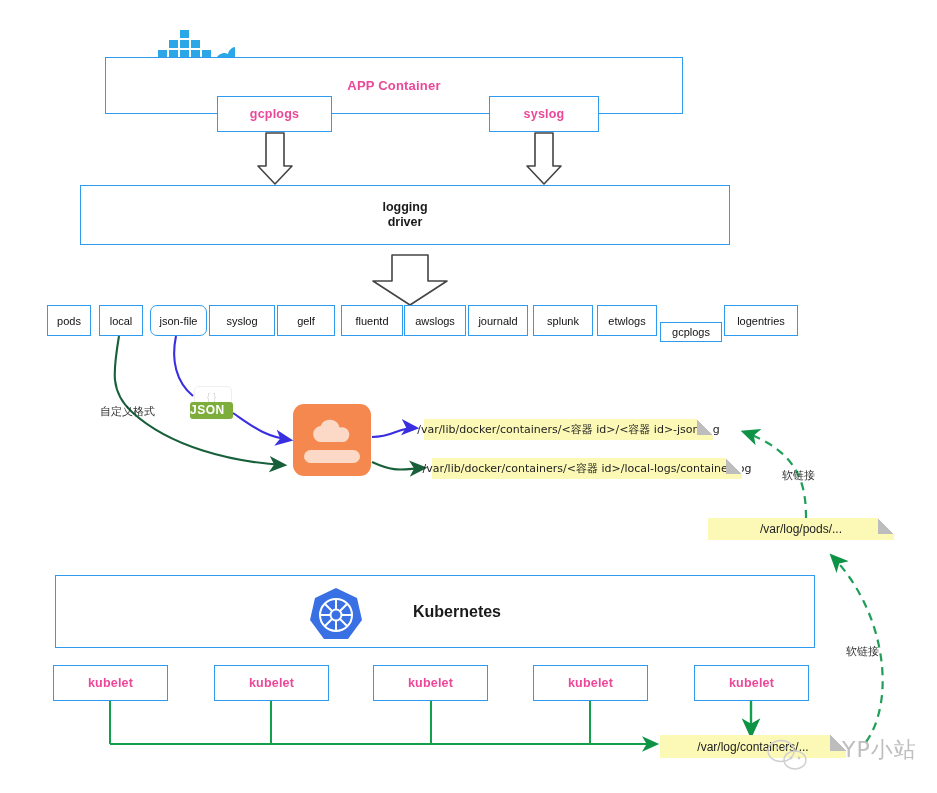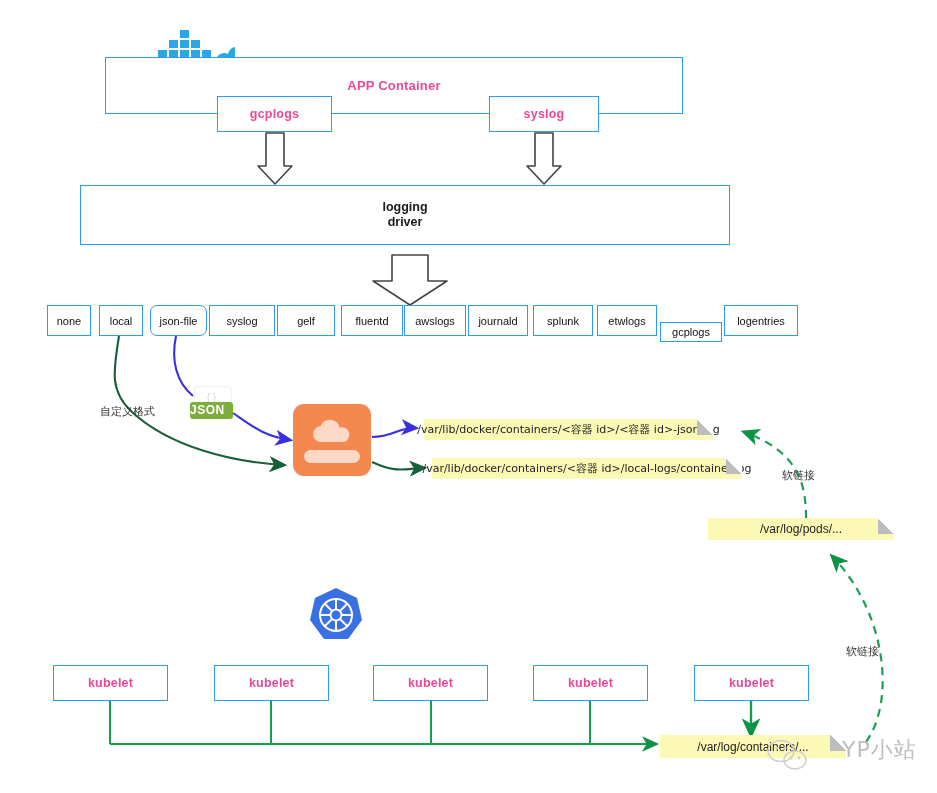--- a/index.html
+++ b/index.html
@@ -136,21 +136,21 @@
 
   <div class="box logdrv">
     <div class="logdrv-title">
       <div>logging</div>
       <div>driver</div>
     </div>
   </div>
 
   <div id="drivers-host">
       <div class="box" style="left: 47px; top: 305px; width: 44px; height: 31px;">
-        <span class="drv">none</span>
+        <span class="drv">pods</span>
       </div>
       <div class="box" style="left: 99px; top: 305px; width: 44px; height: 31px;">
         <span class="drv">local</span>
       </div>
       <div class="box" style="left: 150px; top: 305px; width: 57px; height: 31px; border-radius: 7px;">
         <span class="drv">json-file</span>
       </div>
       <div class="box" style="left: 209px; top: 305px; width: 66px; height: 31px;">
         <span class="drv">syslog</span>
       </div>
@@ -211,20 +211,23 @@
   </div>
 
   <div class="note ctr" style="left:660px;top:735px;width:186px;height:23px;font-size:12px;">
     <span>/var/log/containers/...</span>
     <span class="fold"></span>
   </div>
 
   <div class="sl-lab cjk" style="left:782px;top:468px;">软链接</div>
   <div class="sl-lab cjk" style="left:846px;top:644px;">软链接</div>
 
+  <div class="box kube">
+    <span class="kube-title">Kubernetes</span>
+  </div>
   <svg class="k8s-logo" viewBox="0 0 58 58">
     <path d="M29,2 L50,12 L55,34 L41,53 H17 L3,34 L8,12 Z" fill="#3970E4"></path>
     <g stroke="#ffffff" stroke-width="2" fill="none">
       <circle cx="29" cy="29" r="16"></circle>
       <circle cx="29" cy="29" r="5.5"></circle>
       <path d="M29,13.5 L29,23.5 M29,34.5 L29,44.5
                M13.5,29 L23.5,29 M34.5,29 L44.5,29
                M18,18 L25,25 M33,33 L40,40
                M40,18 L33,25 M25,33 L18,40"></path>
     </g>

